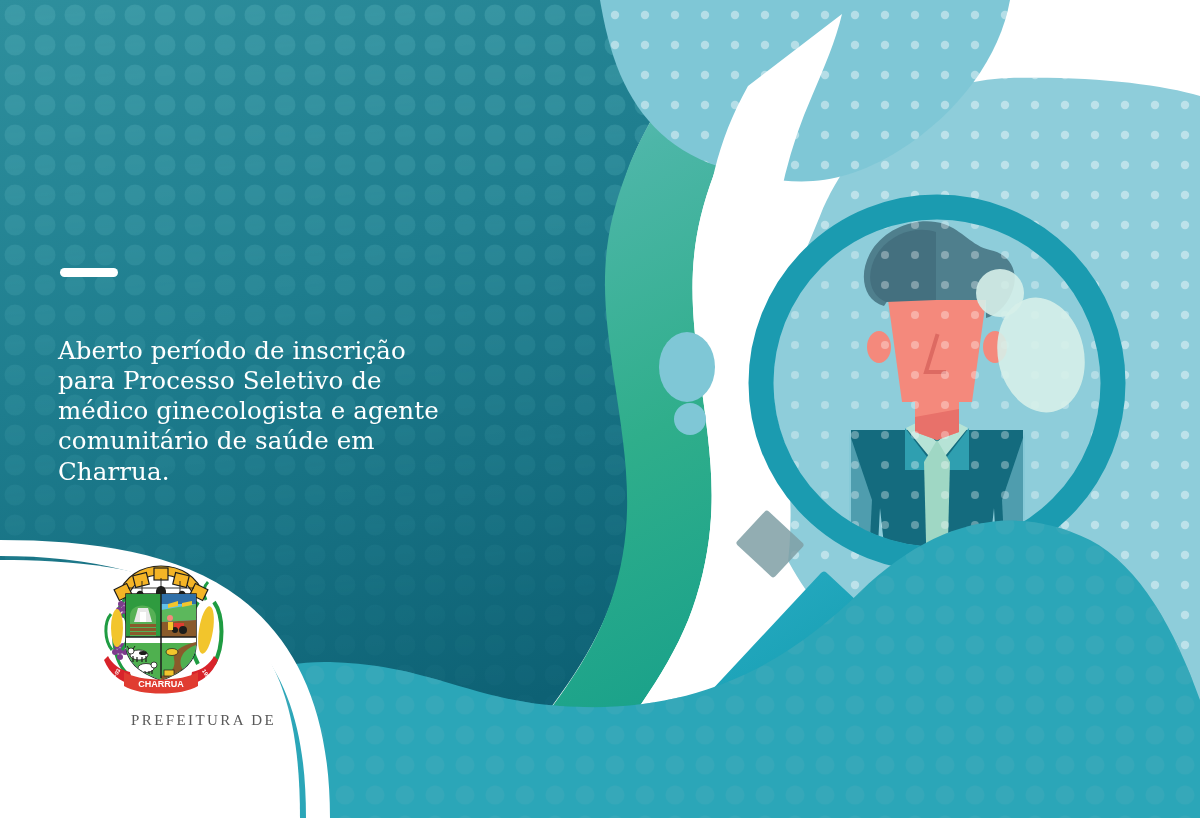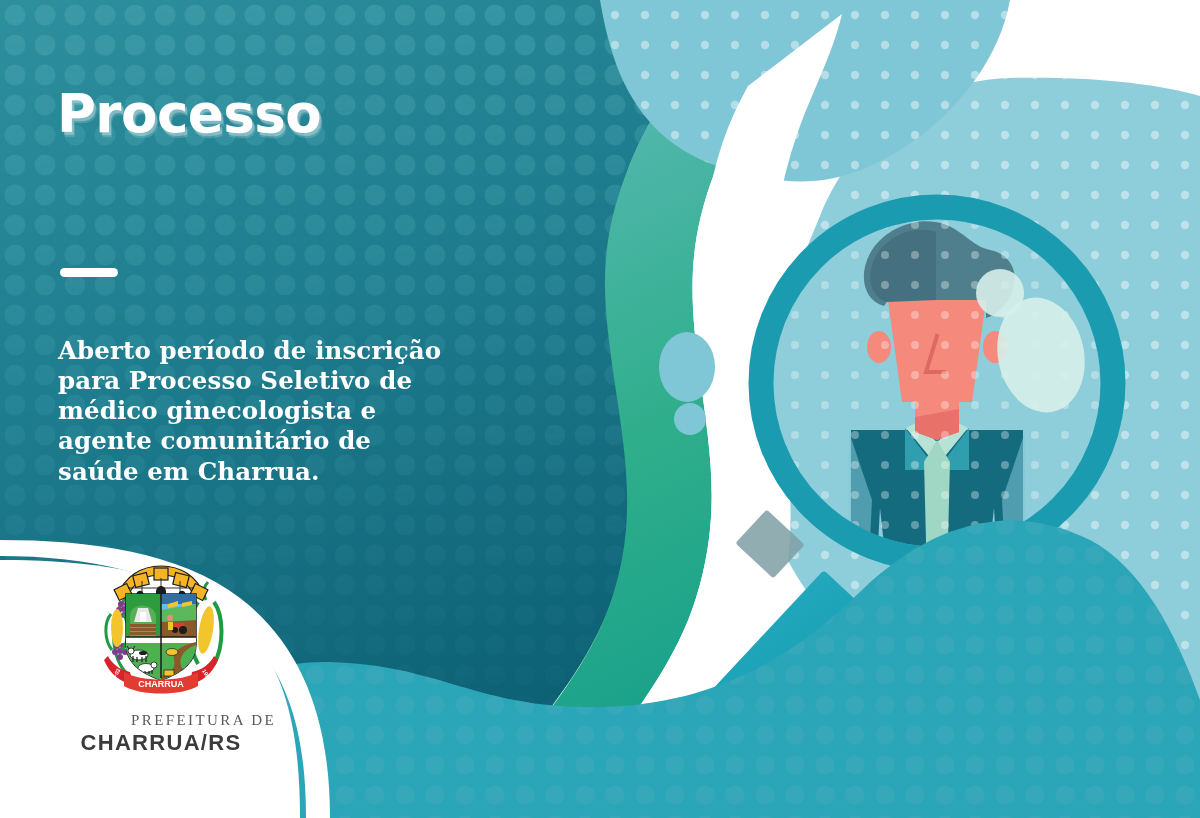--- a/index.html
+++ b/index.html
@@ -58,21 +58,21 @@
     background:#ffffff;
   }
   .subcopy{
     position:absolute;
     left:58px;
     top:336px;
     width:400px;
     margin:0;
     color:#ffffff;
     font-family:"DejaVu Serif", serif;
-    font-weight:bold;
+    font-weight:normal;
     font-size:24.5px;
     line-height:1.23;
     letter-spacing:0.1px;
   }
 
   
   .brand{
     position:absolute;
     left:46px;
     top:560px;
@@ -328,21 +328,20 @@
              L0,818 Z" fill="#ffffff"></path>
     <path d="M0,556 C90,556 170,574 228,618
              C286,662 306,728 306,818
              L330,818 C330,716 300,644 240,598
              C180,552 90,540 0,540 Z" fill="#ffffff"></path>
   </svg>
 
   <div class="text-layer">
 
     <h1 class="headline">
-      <span class="ln">Processo</span>
     </h1>
 
     <div class="rule"></div>
 
     <p class="subcopy">Aberto período de inscrição para Processo Seletivo de médico ginecologista e agente comunitário de saúde em Charrua.</p>
 
     <div class="brand">
 
       <svg class="crest" viewBox="0 0 150 140">
         <defs>
@@ -483,16 +482,15 @@
           <path d="M132,100 C126,114 116,122 104,124 L106,112 C116,110 124,104 128,96 Z" fill="#d8232a"></path>
           <path d="M38,112 C54,122 96,122 112,112 L112,126 C96,136 54,136 38,126 Z" fill="#e03c31"></path>
           <path d="M42,116 L108,116 L108,128 L42,128 Z" fill="#d8232a" opacity="0.0"></path>
           <text x="75" y="127" text-anchor="middle" font-family="Liberation Sans, sans-serif" font-size="9" font-weight="bold" fill="#ffffff">CHARRUA</text>
           <text x="31" y="116" text-anchor="middle" font-family="Liberation Sans, sans-serif" font-size="5.5" font-weight="bold" fill="#ffffff" transform="rotate(-58 31 116)">20-03</text>
           <text x="119" y="116" text-anchor="middle" font-family="Liberation Sans, sans-serif" font-size="5.5" font-weight="bold" fill="#ffffff" transform="rotate(58 119 116)">1992</text>
         </g>
       </svg>
 
       <p class="brand-line1">PREFEITURA DE</p>
-      <p class="brand-line2">CHARRUA/RS</p>
     </div>
   </div>
 </div>
 
 </body></html>

